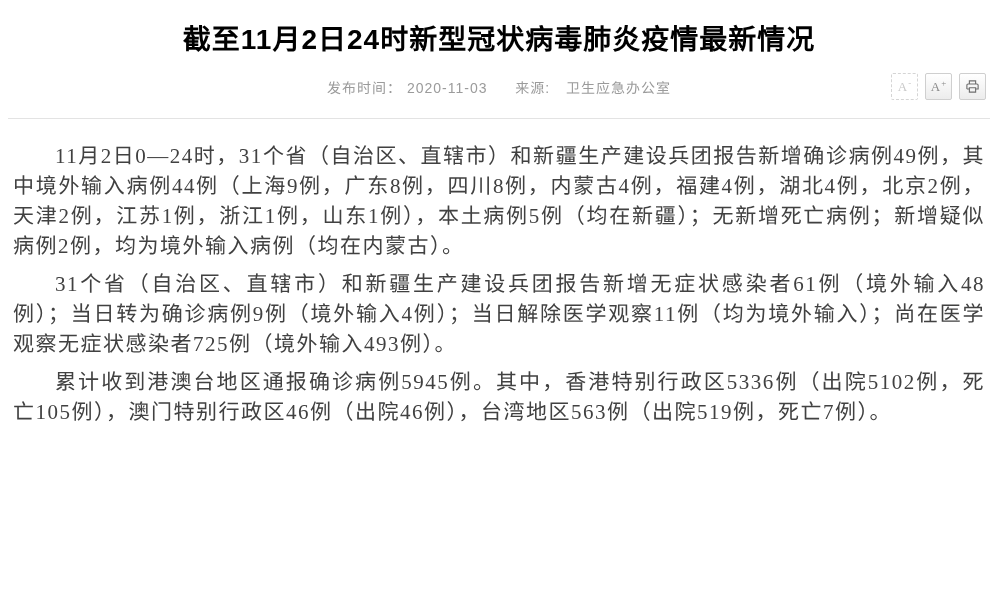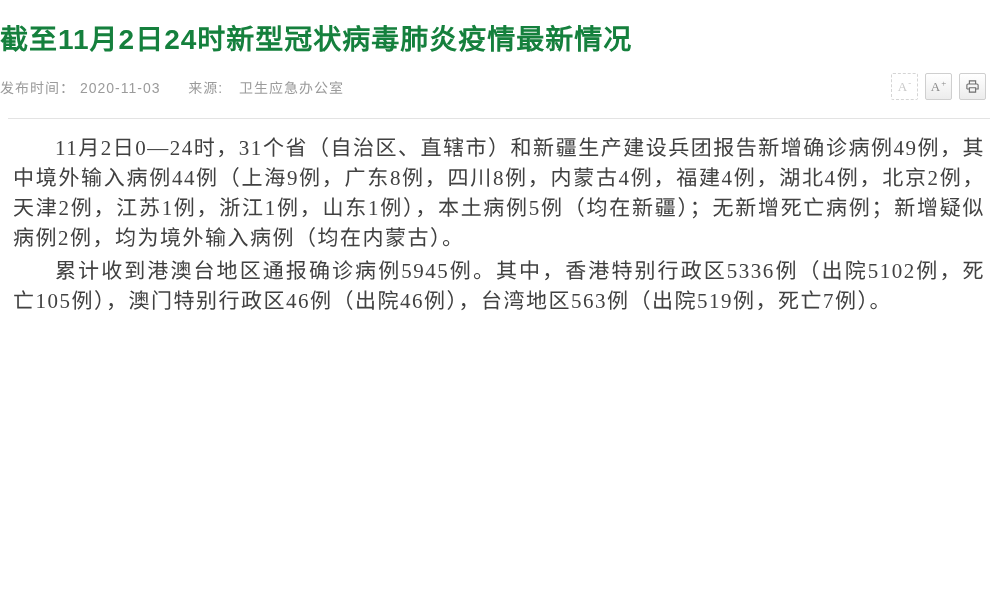--- a/index.html
+++ b/index.html
@@ -7,30 +7,31 @@
   body {
     width: 998px;
     height: 605px;
     overflow: hidden;
     font-family: "Liberation Sans", sans-serif;
   }
   .page { width: 998px; height: 605px; background: #fff; position: relative; }
 
   .page-title {
     margin-top: 17px;
+    text-align: center;
     font-size: 28px;
     font-weight: bold;
-    color: #15803d;
+    color: #000000;
     letter-spacing: 1px;
     font-family: "Liberation Sans", sans-serif;
   }
 
   .meta-row { position: relative; height: 36px; margin-top: 14px; }
   .meta {
-    text-align: left;
+    text-align: center;
     font-size: 14px;
     color: #9b9b9b;
     letter-spacing: 1px;
     padding-top: 6px;
   }
   .meta .gap-lg { display: inline-block; width: 18px; }
   .meta .gap-sm { display: inline-block; width: 6px; }
 
   .tools {
     position: absolute;
@@ -73,21 +74,21 @@
     padding: 14px 13px 0 13px;
     font-family: "Liberation Serif", serif;
     font-size: 21px;
     line-height: 30px;
     color: #414141;
     text-align: justify;
     letter-spacing: 1.5px;
   }
   .content p {
     text-indent: 2em;
-    margin: 0 0 3px 0;
+    margin: 8px 0 3px 0;
   }
 </style>
 </head>
 <body>
 
 <div class="page">
 
   <h1 class="page-title">截至11月2日24时新型冠状病毒肺炎疫情最新情况</h1>
 
   <div class="meta-row">
@@ -120,16 +121,17 @@
           </svg>
         </span>
       </button>
     </div>
   </div>
 
   <hr class="divider">
 
   <div class="content">
     <p>11月2日0—24时，31个省（自治区、直辖市）和新疆生产建设兵团报告新增确诊病例49例，其中境外输入病例44例（上海9例，广东8例，四川8例，内蒙古4例，福建4例，湖北4例，北京2例，天津2例，江苏1例，浙江1例，山东1例），本土病例5例（均在新疆）；无新增死亡病例；新增疑似病例2例，均为境外输入病例（均在内蒙古）。</p>
+    <p>31个省（自治区、直辖市）和新疆生产建设兵团报告新增无症状感染者61例（境外输入48例）；当日转为确诊病例9例（境外输入4例）；当日解除医学观察11例（均为境外输入）；尚在医学观察无症状感染者725例（境外输入493例）。</p>
     <p>累计收到港澳台地区通报确诊病例5945例。其中，香港特别行政区5336例（出院5102例，死亡105例），澳门特别行政区46例（出院46例），台湾地区563例（出院519例，死亡7例）。</p>
   </div>
 
 </div>
 
 </body></html>

